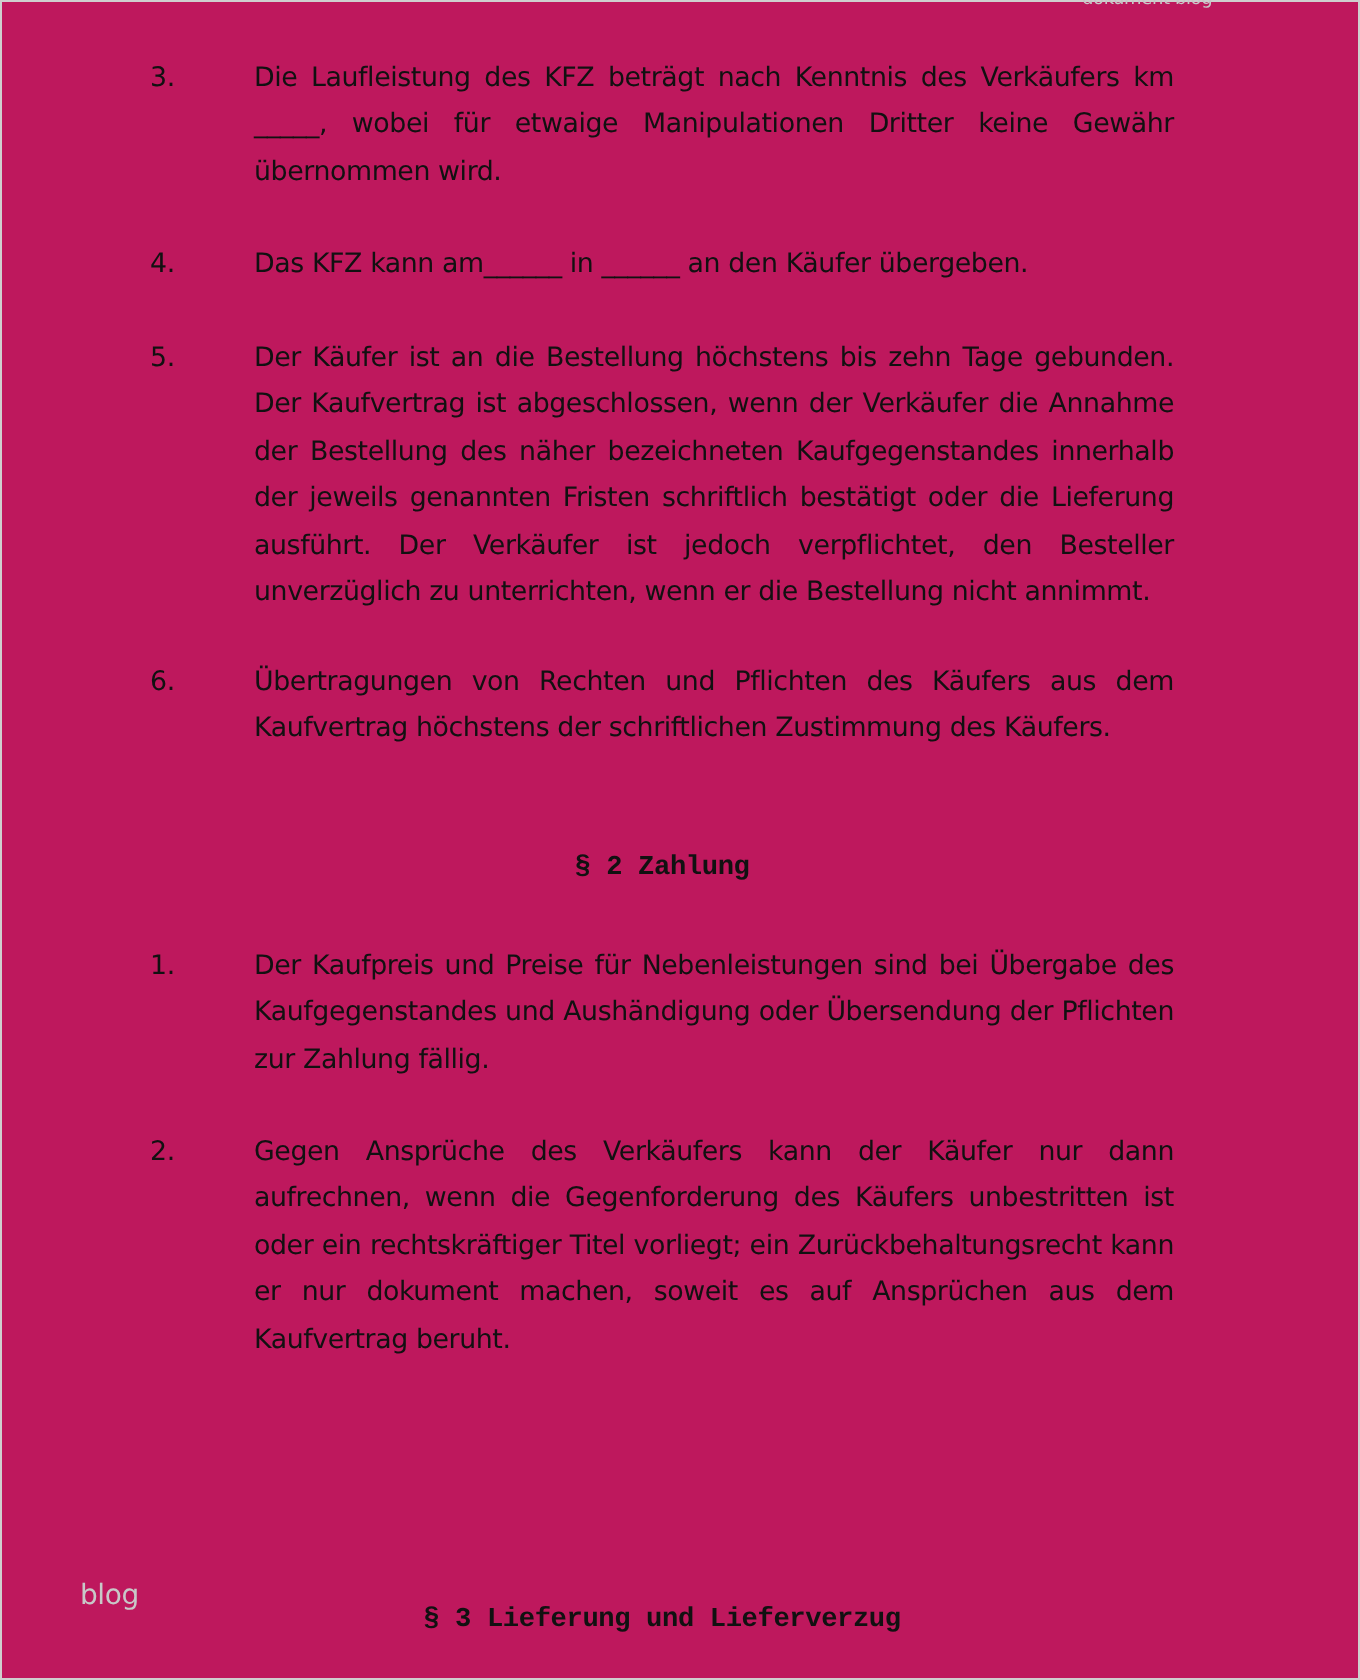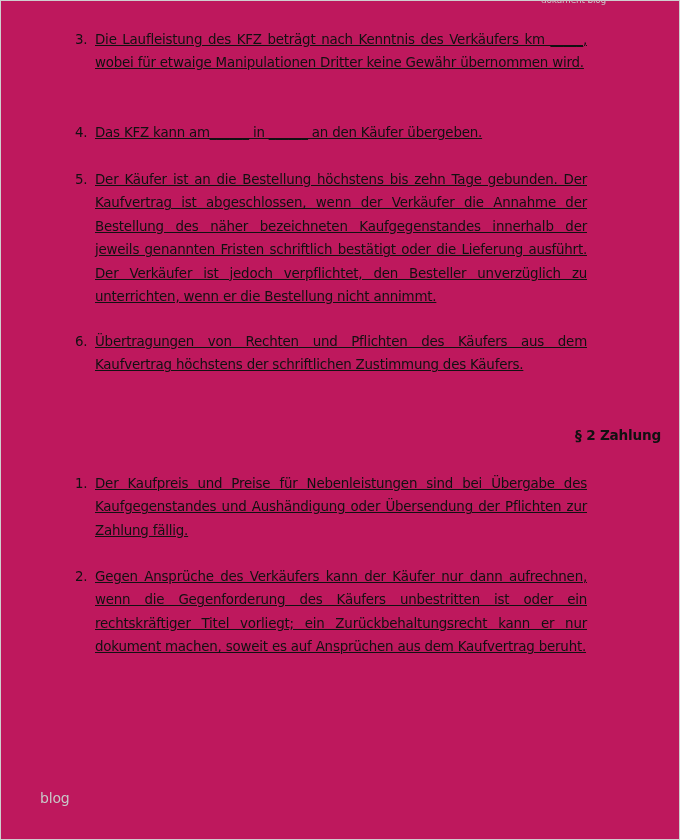--- a/index.html
+++ b/index.html
@@ -40,33 +40,33 @@
       left: 74px;
       width: 512px;
     }
     .item .num {
       position: absolute;
       left: 0;
       top: 0;
       line-height: 23.4px;
     }
     .item .text {
-      margin-left: 20px;
+      margin-left: 52px;
       line-height: 23.4px;
       text-align: justify;
       text-align-last: left;
-      text-decoration: underline;
     }
     .heading {
       position: absolute;
       left: 0;
       width: 660px;
-      text-align: right;
+      text-align: center;
       font-weight: bold;
       font-size: 13.6px;
+      font-family: Liberation Mono, monospace;
     }
   </style>
 </head>
 <body>
 
 <div class="page">
   <div class="watermark-top">dokument blog</div>
 
   <div class="item" style="top:27px;">
     <span class="num">3.</span>
@@ -95,13 +95,14 @@
     <div class="text">Der Kaufpreis und Preise für Nebenleistungen sind bei Übergabe des Kaufgegenstandes und Aushändigung oder Übersendung der Pflichten zur Zahlung fällig.</div>
   </div>
 
   <div class="item" style="top:564px;">
     <span class="num">2.</span>
     <div class="text">Gegen Ansprüche des Verkäufers kann der Käufer nur dann aufrechnen, wenn die Gegenforderung des Käufers unbestritten ist oder ein rechtskräftiger Titel vorliegt; ein Zurückbehaltungsrecht kann er nur dokument machen, soweit es auf Ansprüchen aus dem Kaufvertrag beruht.</div>
   </div>
 
   <div class="watermark-bottom">blog</div>
 
+  <div class="heading" style="top:802px;">§ 3 Lieferung und Lieferverzug</div>
 </div>
 
 </body></html>

